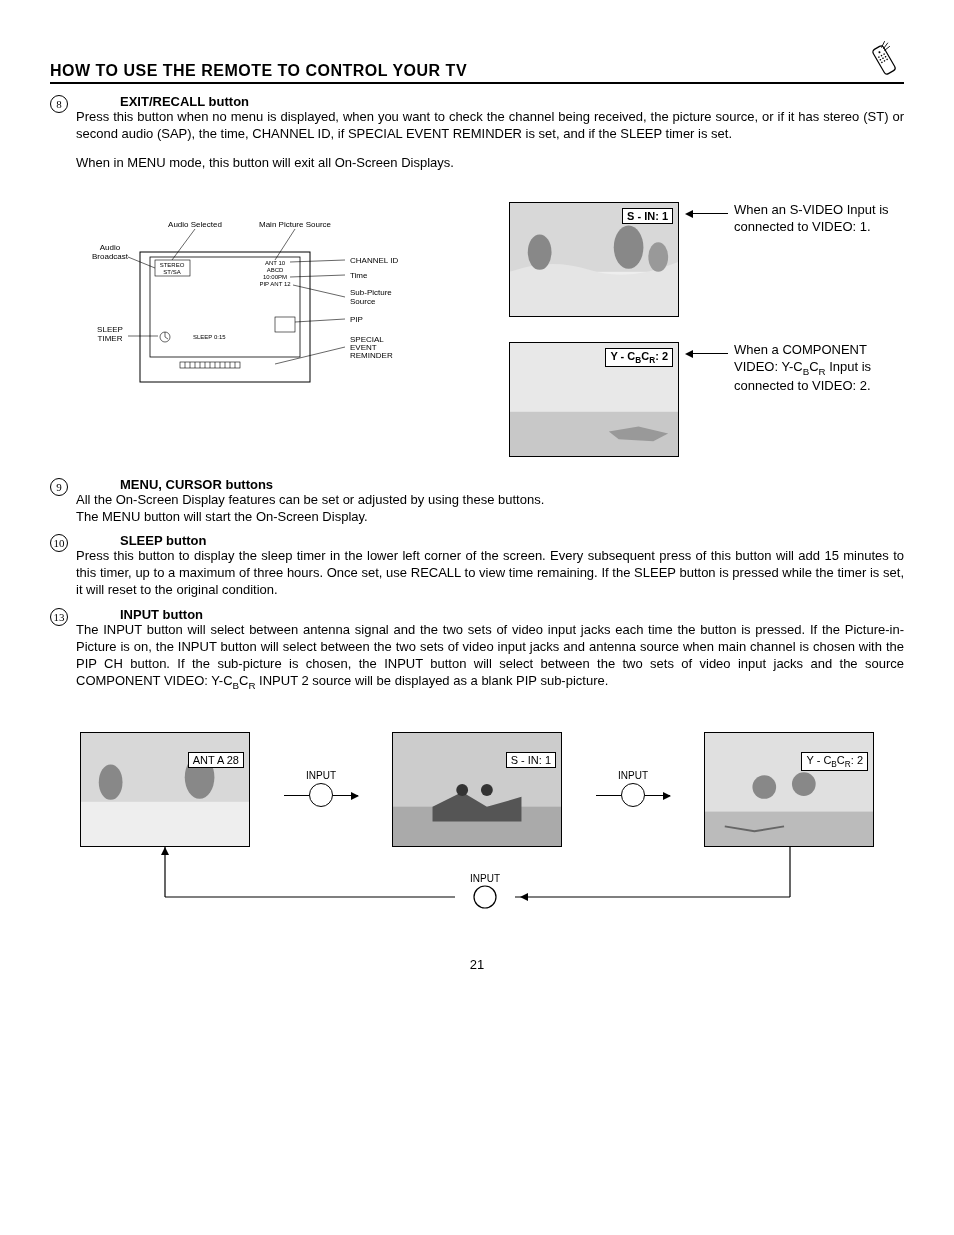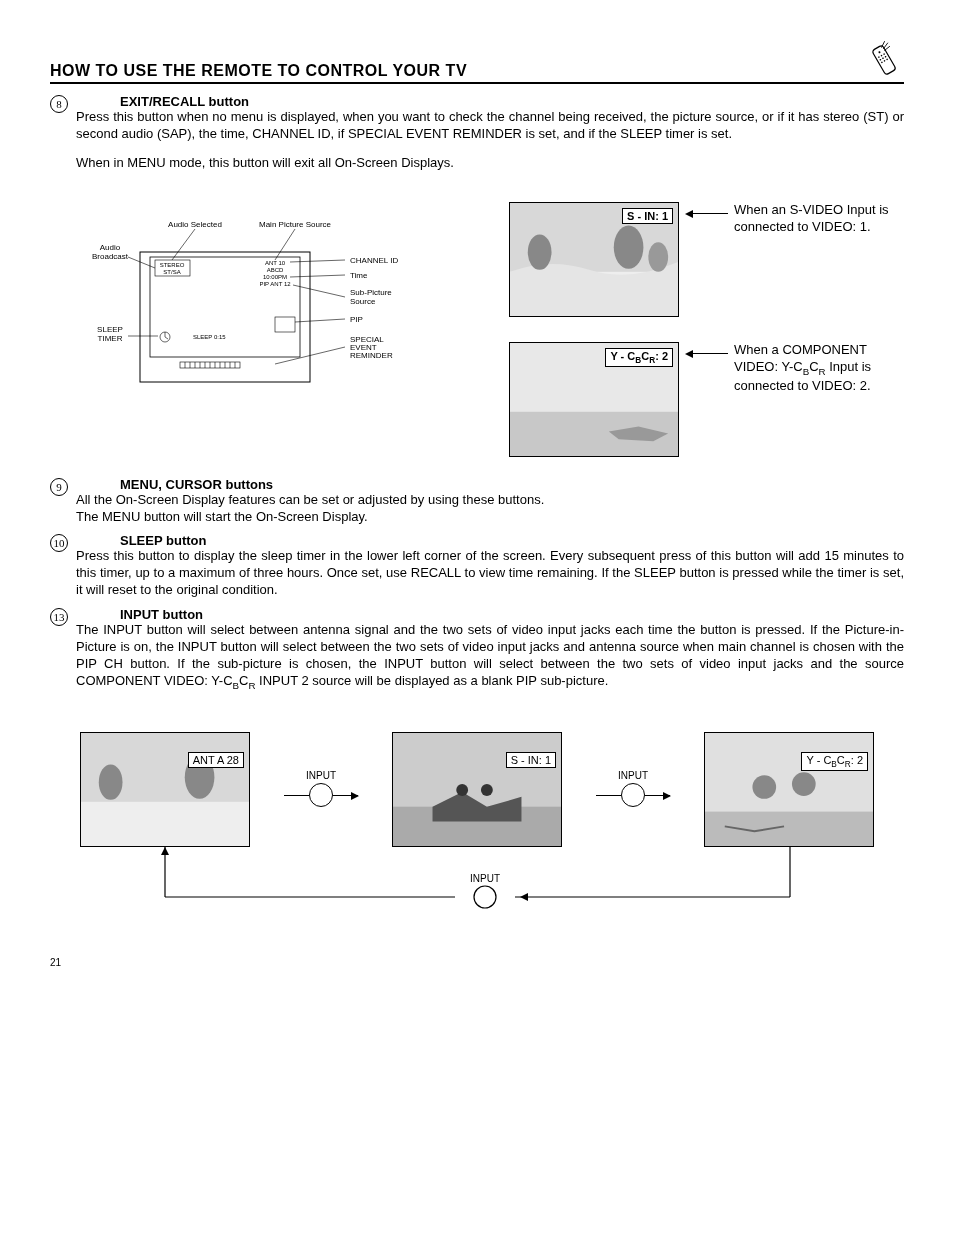--- a/index.html
+++ b/index.html
@@ -161,21 +161,22 @@
   }
   .circle-btn {
     width: 22px; height: 22px; border: 1.2px solid #000; border-radius: 50%; background: #fff; margin: 2px 0;
   }
   .hline { width: 60px; height: 0; border-top: 1.2px solid #000; position: relative; }
   .hline::after {
     content: ""; position: absolute; right: -1px; top: -4px;
     border-left: 8px solid #000; border-top: 4px solid transparent; border-bottom: 4px solid transparent;
   }
   .page-num {
-    font-size: 10px;
+    text-align: center;
+    font-size: 13px;
     margin-top: 30px;
   }
 </style>
 </head>
 <body>
 
 <div class="title-row">
   <h1>HOW TO USE THE REMOTE TO CONTROL YOUR TV</h1>
   <svg class="remote-icon" viewBox="0 0 40 40">
     <g transform="rotate(-30 20 20)">

